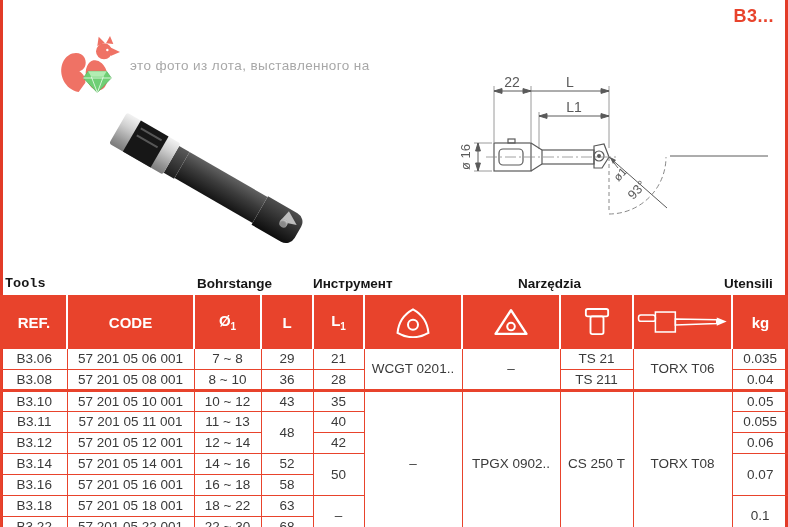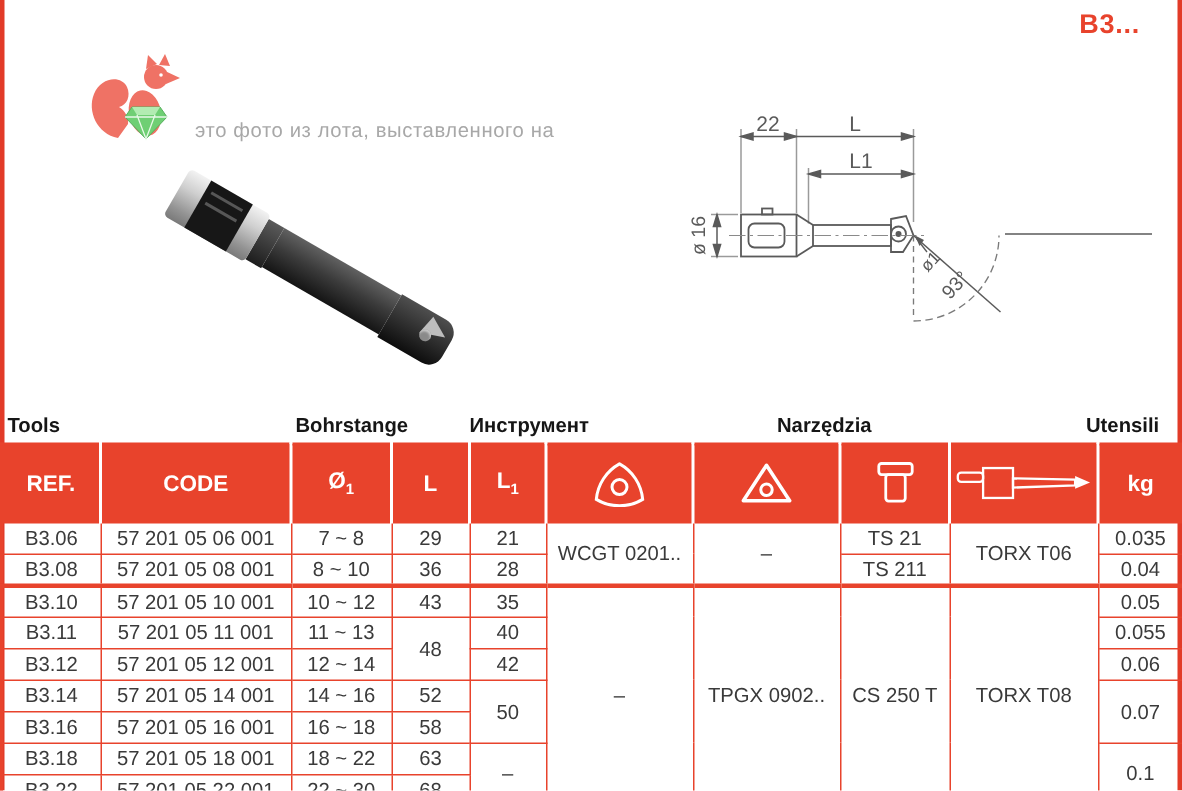--- a/index.html
+++ b/index.html
@@ -5,26 +5,26 @@
   * { margin:0; padding:0; box-sizing:border-box; }
   body { background:#fff; }
   .page {
     position:relative; width:788px; height:527px; background:#ffffff;
     font-family:"Liberation Sans", sans-serif; overflow:hidden; color:#3a3a3a;
   }
   .edge { position:absolute; top:0; bottom:0; width:3px; background:#e23b28; }
   .edge.left { left:0; } .edge.right { right:0; }
 
   .page-code {
-    position:absolute; top:6px; right:28px;
+    position:absolute; top:6px; right:14px;
     color:#e8432c; font-weight:bold; font-size:18px; letter-spacing:.5px;
   }
 
   
-  .logo { position:absolute; left:54px; top:34px; display:flex; align-items:flex-end; }
+  .logo { position:absolute; left:54px; top:34px; display:flex; align-items:center; }
   .logo svg { width:72px; height:60px; }
   .logo-text { margin-left:4px; }
   .tagline { color:#a8a8a8; font-size:13.5px; letter-spacing:.4px; margin-top:3px; }
   .brand { display:flex; align-items:center; color:#9c9c9c; font-weight:bold;
            font-size:30px; letter-spacing:1px; margin-top:3px; line-height:1; }
   .brand .dot { width:9px; height:9px; border-radius:50%; background:#9c9c9c; margin:0 7px; }
 
   
   .photo { position:absolute; left:88px; top:96px; width:215px; height:142px; }
   .tool { position:absolute; left:30px; top:14px; display:flex; align-items:center;
@@ -44,21 +44,21 @@
            background:#8a8a8a; box-shadow:inset 0 1.5px 1.5px #c9c9c9; }
 
   
   .drawing { position:absolute; left:432px; top:56px; }
   .drawing text { font-family:"Liberation Sans", sans-serif; fill:#5a5a5a; }
 
   
   .langs { position:absolute; top:276px; left:0; width:100%; height:17px;
            font-size:13.5px; font-weight:bold; color:#161616; }
   .langs span { position:absolute; top:0; white-space:nowrap; }
-  .lang-en { left:5px; } .lang-de { left:155px;padding-left:42px; } .lang-ru { left:313px; }
+  .lang-en { left:5px;font-family:Liberation Mono, monospace; } .lang-de { left:155px;padding-left:42px; } .lang-ru { left:313px; }
   .lang-pl { left:518px; } .lang-it { left:724px; }
 
   
   table.spec { position:absolute; left:0; top:295px; width:788px; height:229px;
                border-collapse:collapse; table-layout:fixed;
                border:2px solid #e8432c; }
   .spec th {
     background:#e8432c; color:#fff; font-weight:bold; font-size:15px;
     border-right:2px solid #fff; height:52px; text-align:center; vertical-align:middle;
   }

